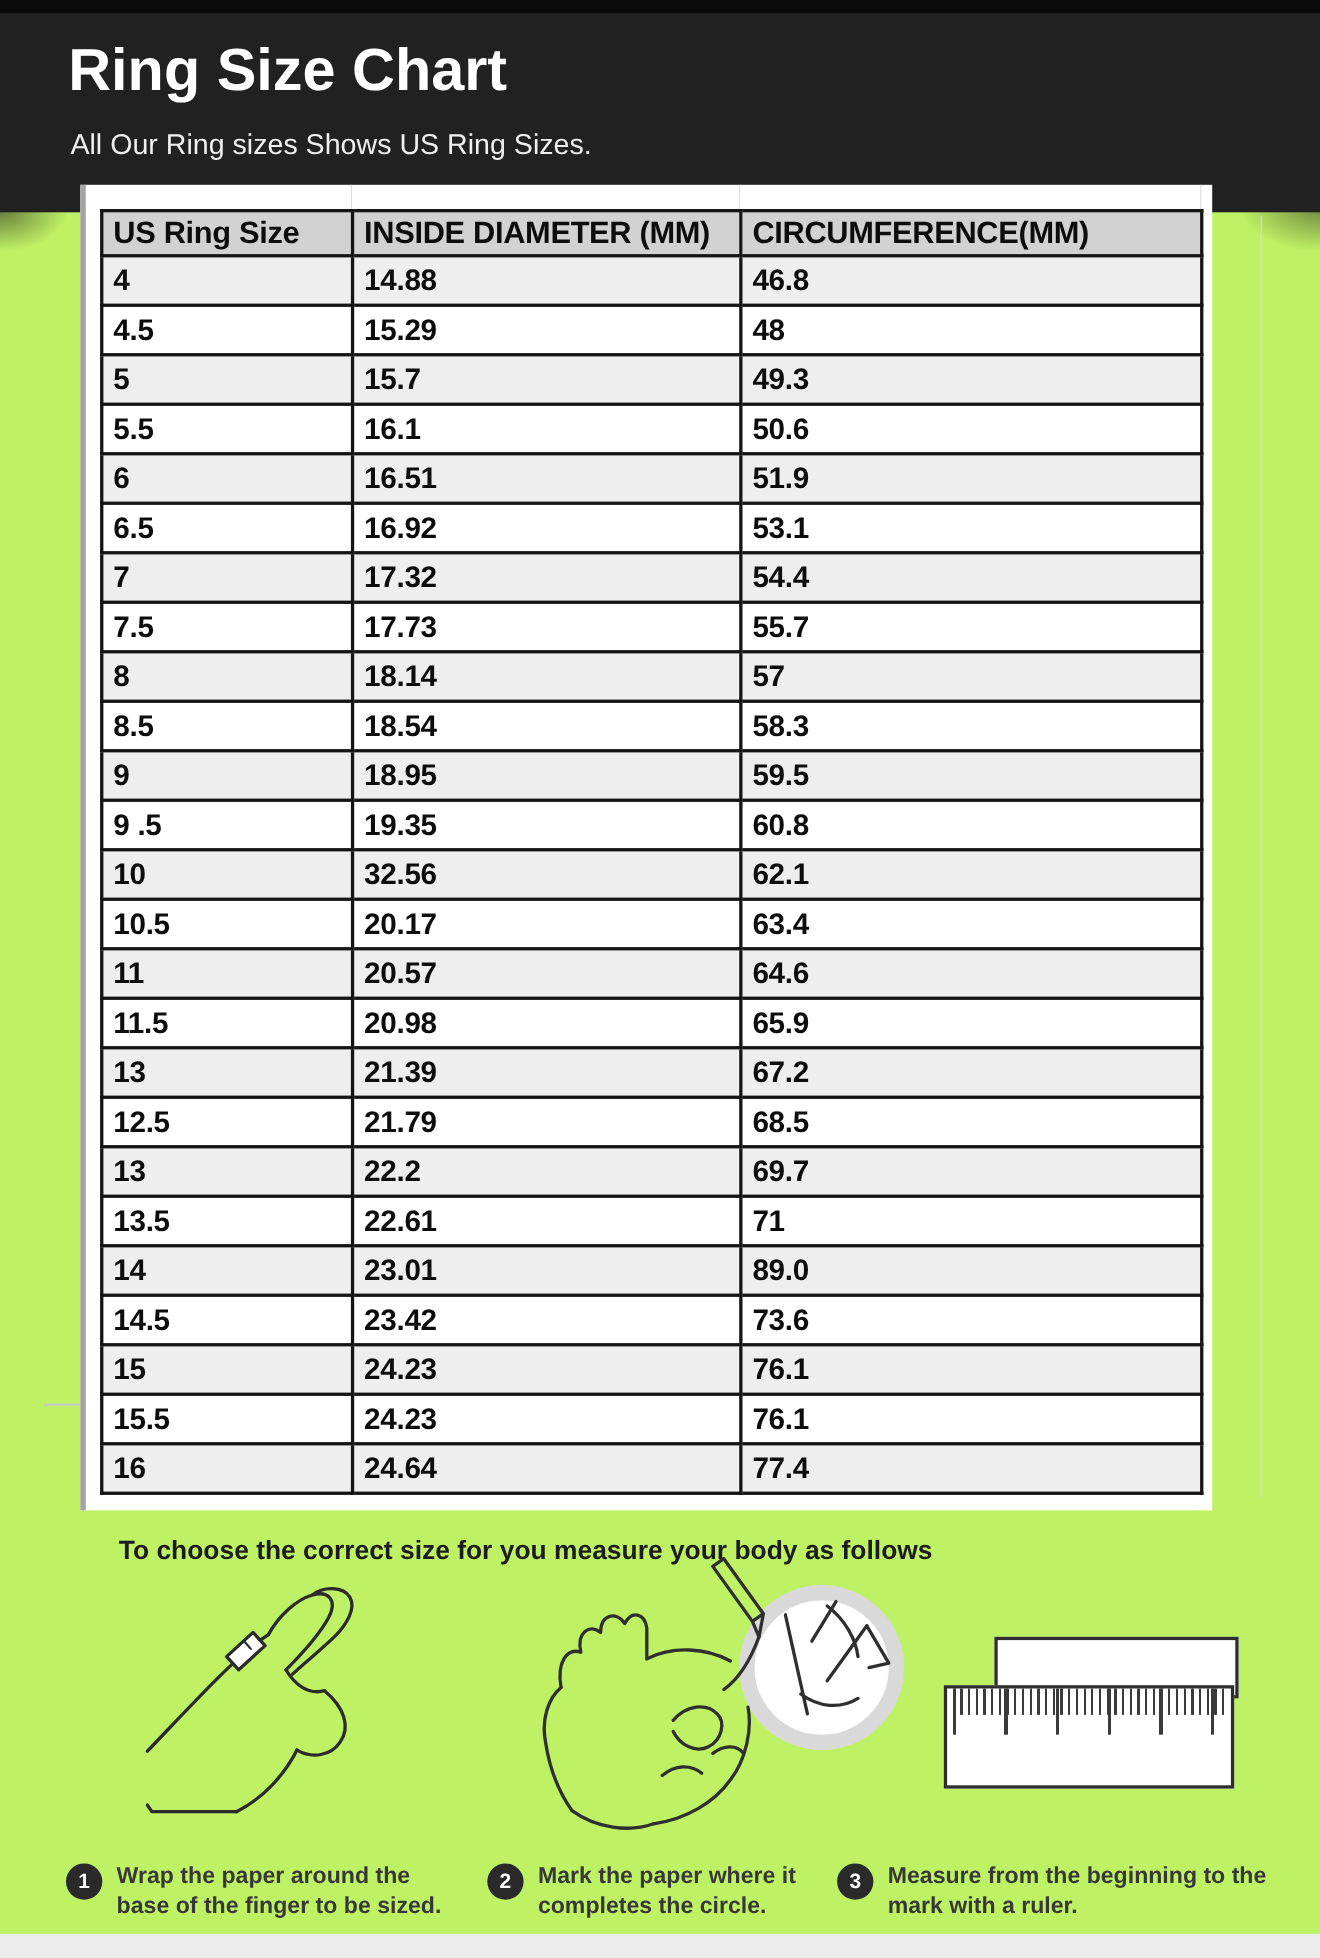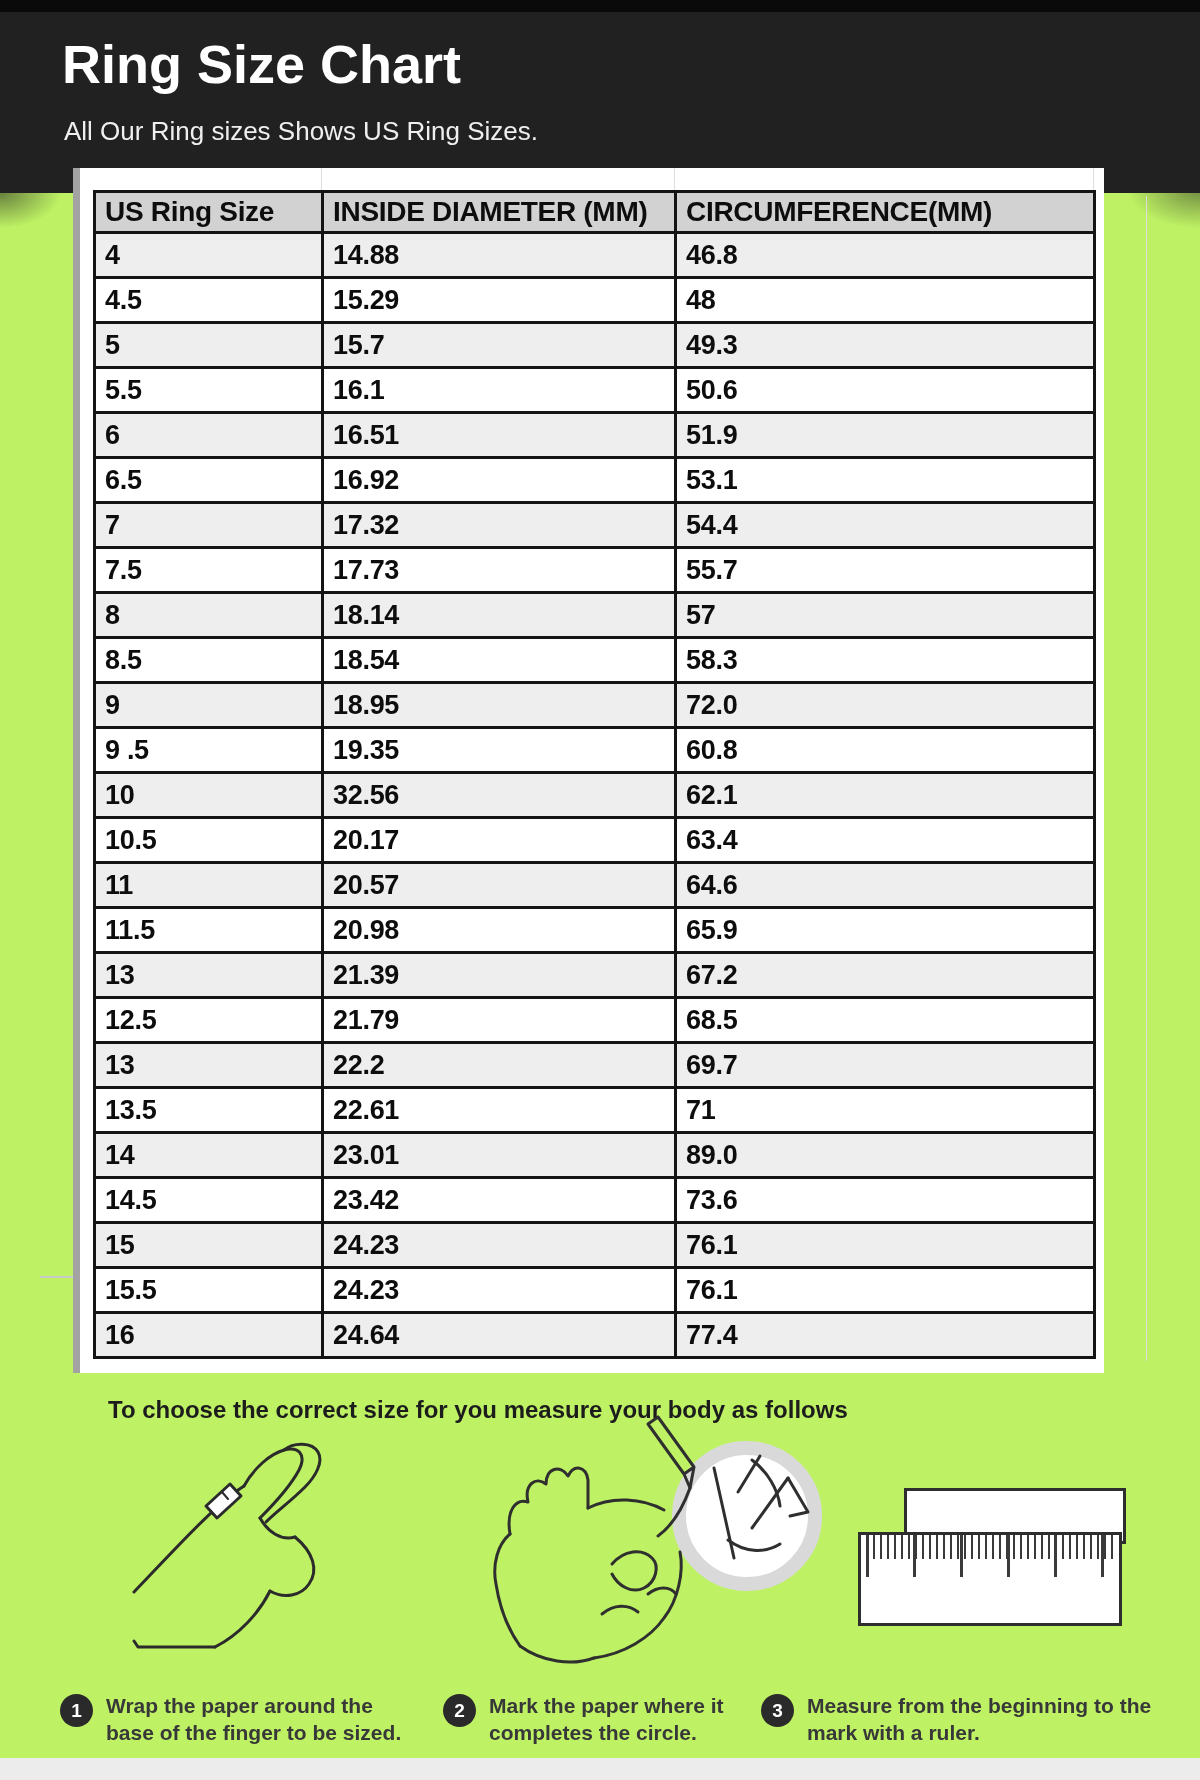--- a/index.html
+++ b/index.html
@@ -13,21 +13,21 @@
   .band h1{margin:0;position:absolute;left:62px;top:36px;font-size:54px;line-height:1.05;
     font-weight:700;color:#ffffff;letter-spacing:0;}
   .band .sub{margin:0;position:absolute;left:64px;top:116px;font-size:26px;color:#efefef;font-weight:400;}
   .wedge{position:absolute;z-index:0;}
   .wedge.left{left:0;top:192px;width:80px;height:52px;
     background:radial-gradient(ellipse 110% 100% at top left,rgba(30,30,30,.55),rgba(30,30,30,0) 70%);}
   .wedge.right{right:0;top:188px;width:95px;height:58px;
     background:radial-gradient(ellipse 110% 100% at top right,rgba(30,30,30,.5),rgba(30,30,30,0) 70%);}
   
   .sheet{position:absolute;left:73px;top:168px;width:1024px;z-index:2;background:#fff;
-    padding:22px 0 14px 0;border-left:7px solid #a3a3a3;}
+    padding:22px 0 14px 0;border-left:5px solid #a3a3a3;}
   .colstub{position:absolute;top:0;width:1px;height:22px;background:#dedede;}
   .colstub.s1{left:241px;} .colstub.s2{left:594px;} .colstub.s3{left:1013px;}
   table.ring{border-collapse:collapse;margin-left:13px;width:1000px;table-layout:fixed;}
   table.ring col.c1{width:228px;} table.ring col.c2{width:353px;} table.ring col.c3{width:419px;}
   table.ring th,table.ring td{
     border:3px solid #141414;text-align:left;padding:0 4px 0 9px;
     font-weight:700;color:#0d0d0d;letter-spacing:-0.3px;overflow:hidden;white-space:nowrap;}
   table.ring th{height:38px;font-size:28px;background:#d2d2d2;}
   table.ring td{height:42px;font-size:27px;background:#fff;}
   table.ring tbody tr:nth-child(odd) td{background:#eeeeee;}
@@ -139,21 +139,21 @@
             <td>57</td>
           </tr>
           <tr>
             <td>8.5</td>
             <td>18.54</td>
             <td>58.3</td>
           </tr>
           <tr>
             <td>9</td>
             <td>18.95</td>
-            <td>72.0</td>
+            <td>59.5</td>
           </tr>
           <tr>
             <td>9 .5</td>
             <td>19.35</td>
             <td>60.8</td>
           </tr>
           <tr>
             <td>10</td>
             <td>32.56</td>
             <td>62.1</td>

